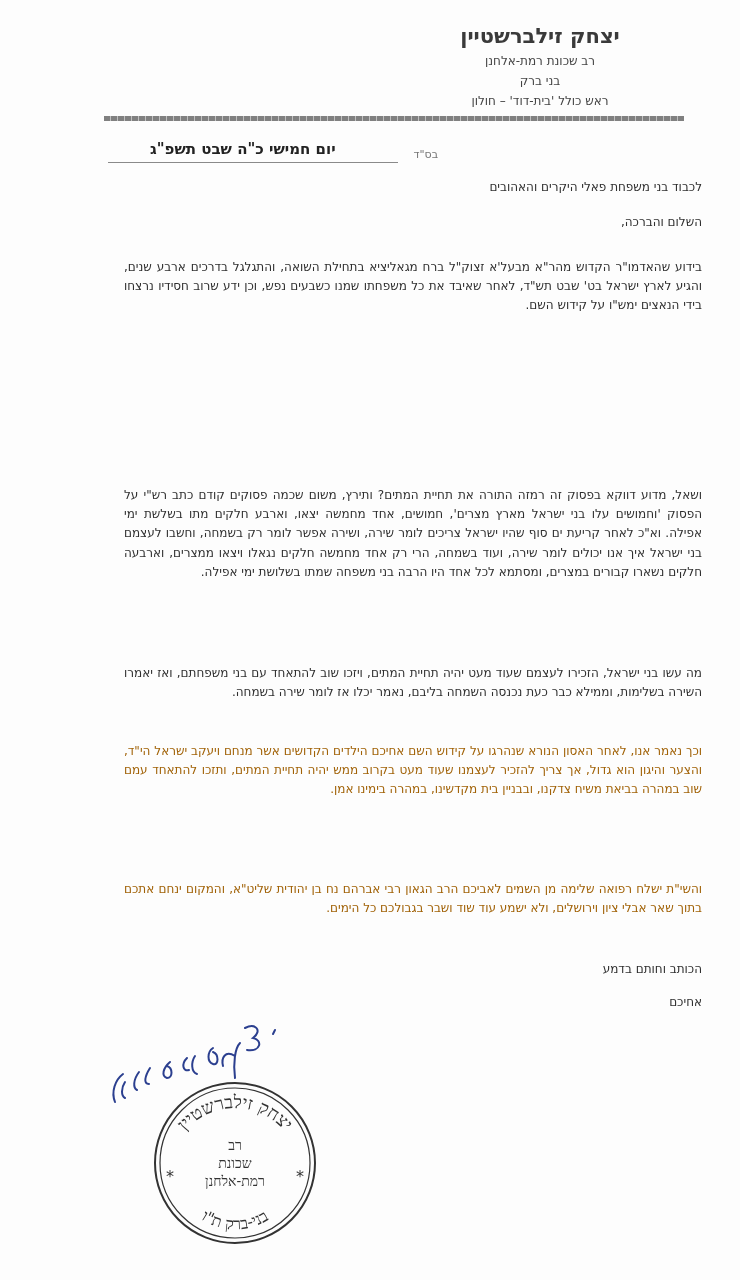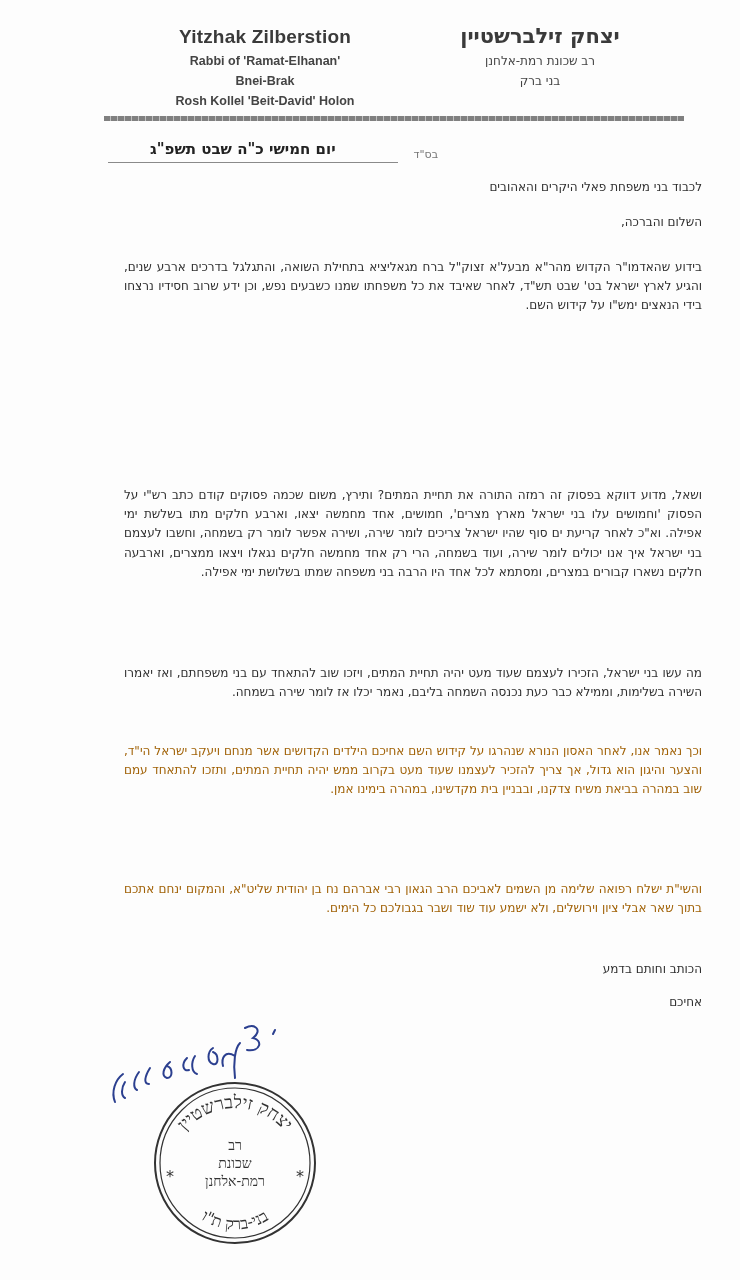--- a/index.html
+++ b/index.html
@@ -32,31 +32,26 @@
 
   .sig-scrawl { position:absolute; left:95px; top:1018px; width:200px; height:90px; }
 
   .stamp { position:absolute; left:150px; top:1078px; width:170px; height:170px; }
 </style>
 </head>
 <body>
 
 <div class="page">
 
-  <div class="lh-en">
-    <div class="name">Yitzhak Zilberstion</div>
-    <div class="line">Rabbi of 'Ramat-Elhanan'</div>
-    <div class="line">Bnei-Brak</div>
-    <div class="line">Rosh Kollel 'Beit-David' Holon</div>
-  </div>
 
   <div class="lh-he">
     <div class="name">יצחק זילברשטיין</div>
     <div class="line">רב שכונת רמת-אלחנן</div>
     <div class="line">בני ברק</div>
+    <div class="line">ראש כולל 'בית-דוד' – חולון</div>
   </div>
 
   <div class="rule"></div>
 
   <div class="date-wrap">
     <span class="bsd">בס"ד</span>
     <div class="date">יום חמישי כ"ה שבט תשפ"ג</div>
   </div>
 
   <div class="text plain" style="top:178px; width:560px;">לכבוד בני משפחת פאלי היקרים והאהובים</div>

